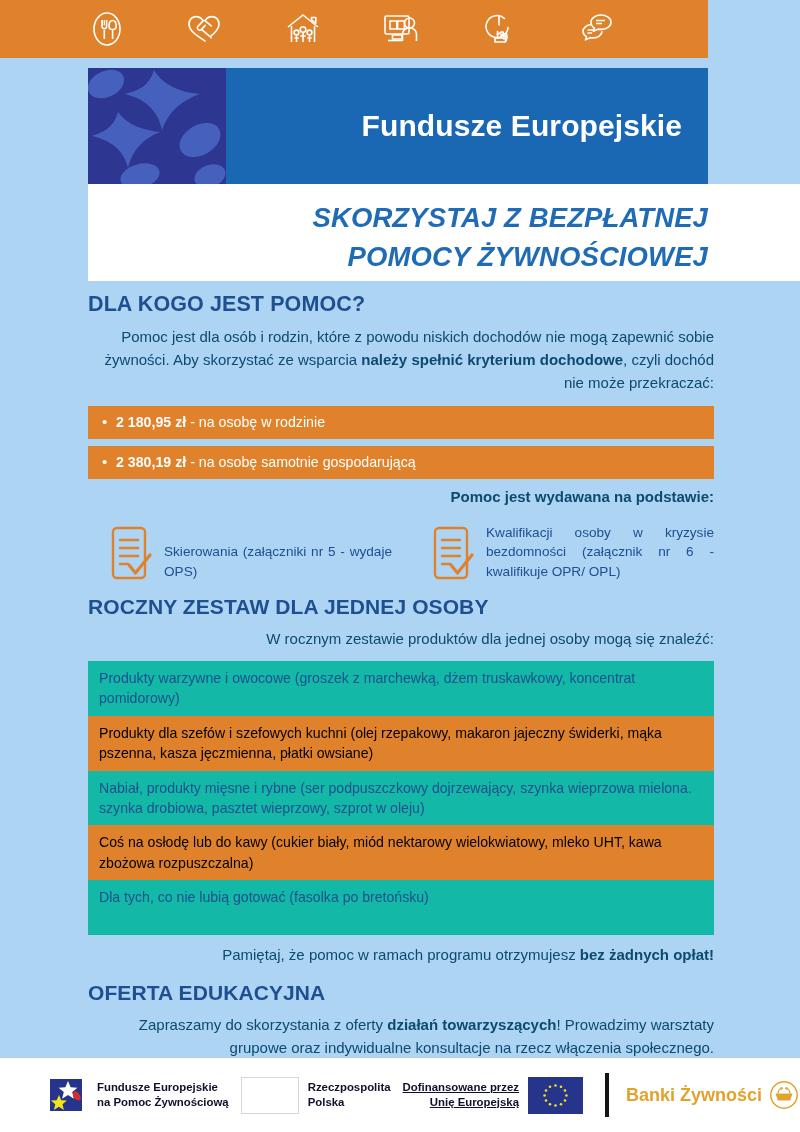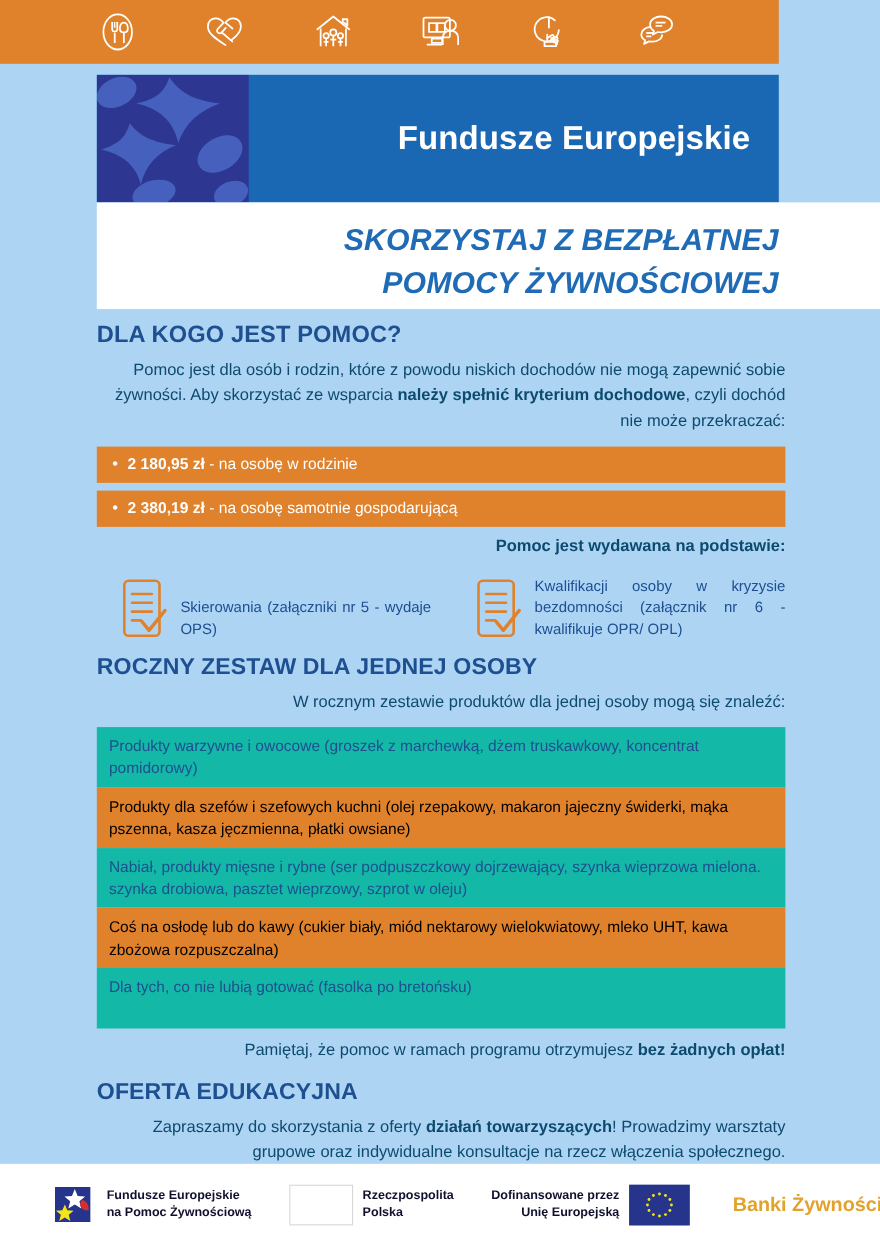--- a/index.html
+++ b/index.html
@@ -222,28 +222,28 @@
     display: flex;
     align-items: center;
     padding-left: 44px;
     box-sizing: border-box;
   }
   .logo-group {
     display: flex;
     align-items: center;
     gap: 9px;
   }
-  .logo-group + .logo-group { margin-left: 34px; }
+  .logo-group + .logo-group { margin-left: 12px; }
   .logo-text {
     color: #10102e;
     font-size: 11.4px;
     line-height: 1.3;
     font-weight: bold;
   }
-  .logo-text.right-al { text-align: right; }
+  .logo-text.right-al { text-align: right; text-decoration: underline; }
   .logo-text span { display: block; white-space: nowrap; }
 
   .fe-mark svg { display: block; }
   .pl-flag {
     width: 58px;
     height: 37px;
     border: 1px solid #d7d7d7;
     box-sizing: border-box;
   }
   .pl-flag .w { height: 50%; background: #ffffff; }

